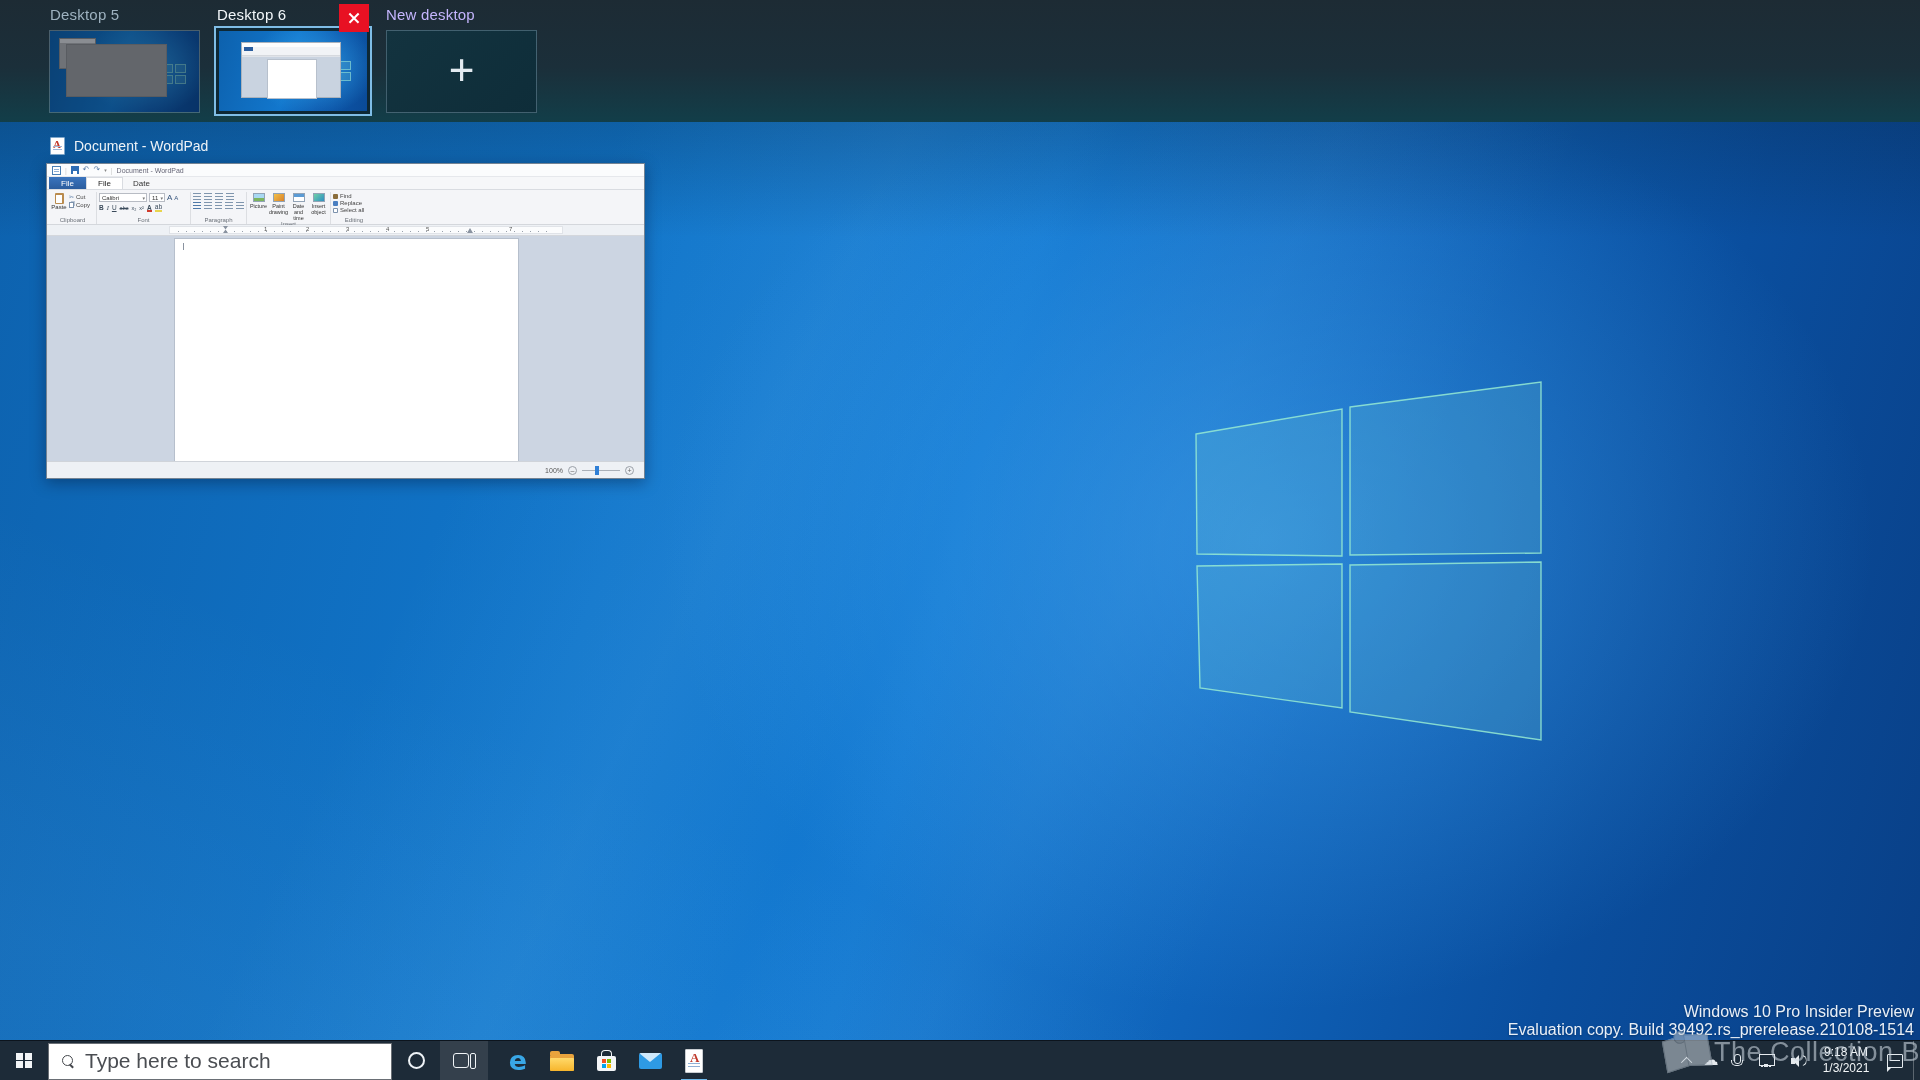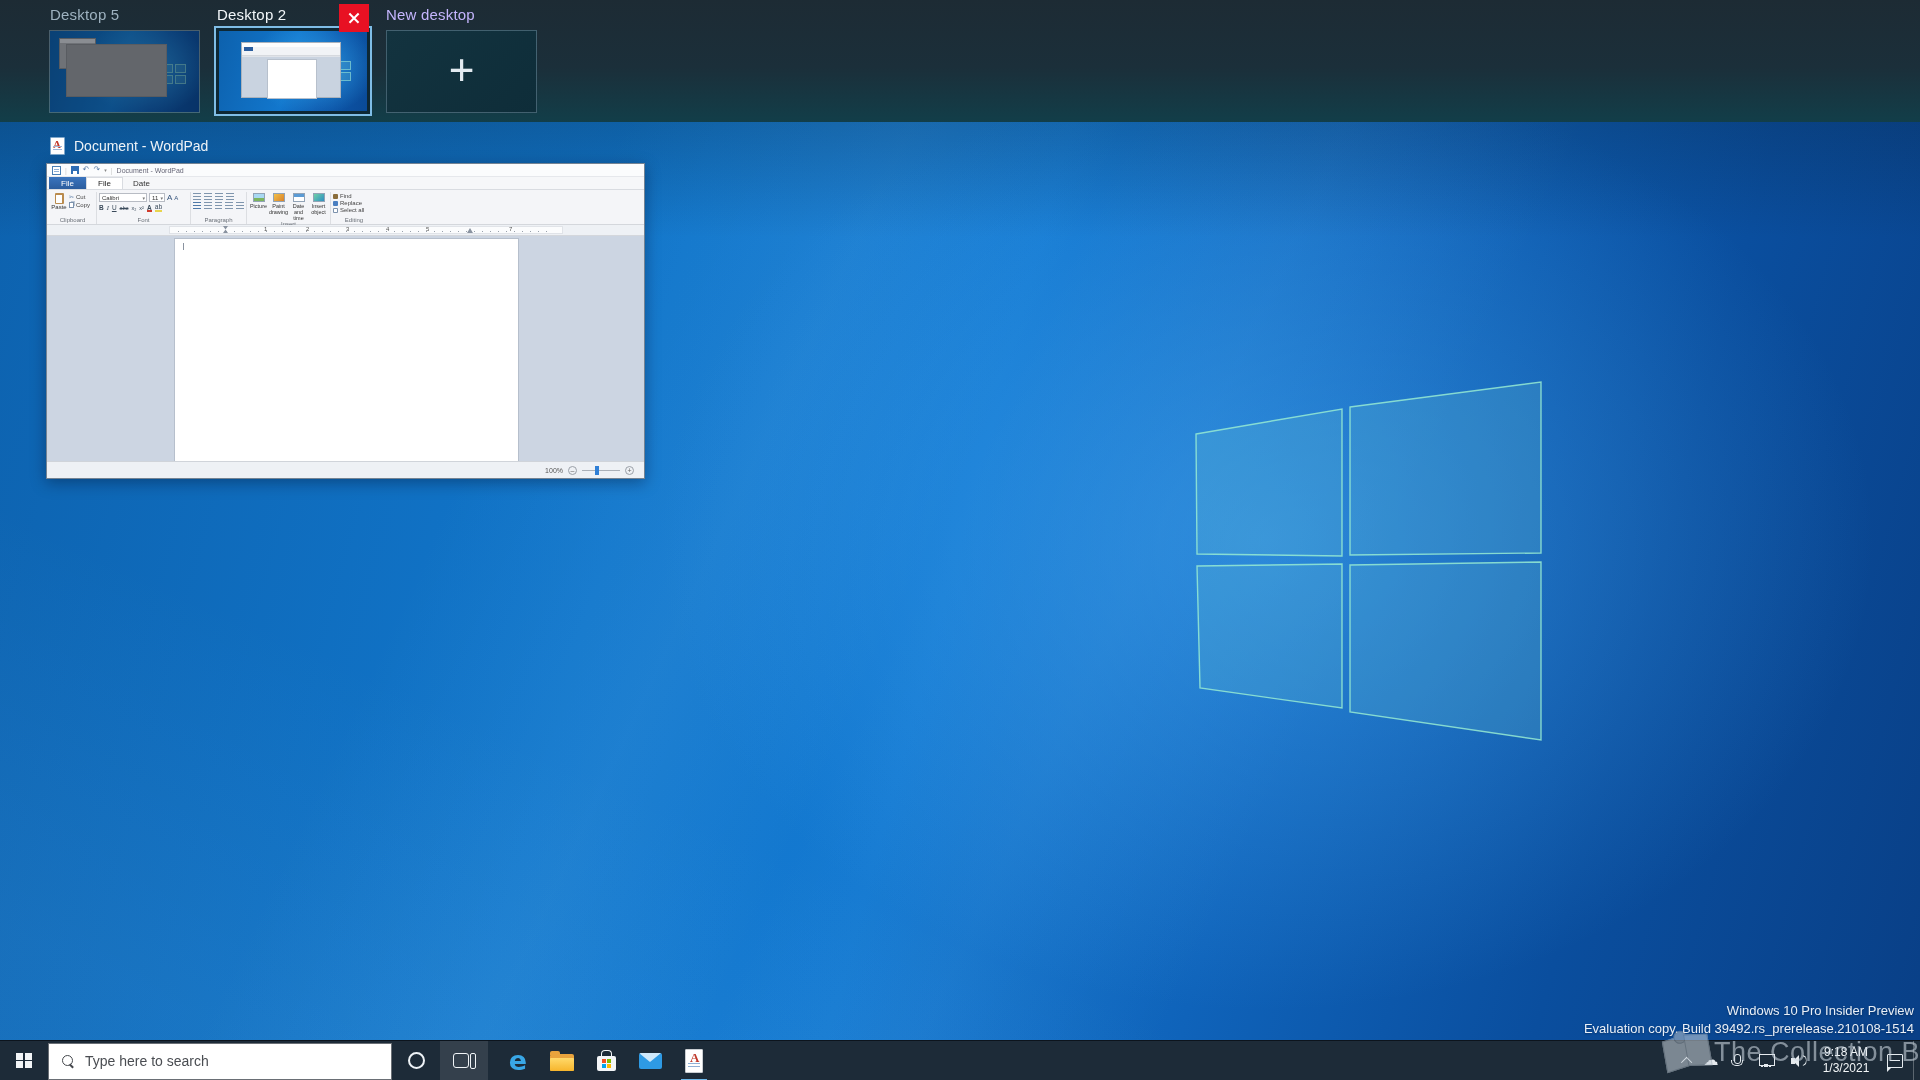--- a/index.html
+++ b/index.html
@@ -118,41 +118,41 @@
   .mark-r{position:absolute;left:420px;top:3px;width:0;height:0;border-left:3px solid transparent;border-right:3px solid transparent;border-bottom:5px solid #8a93a0}
   .docarea{flex:1;background:#ccd5e2;position:relative;overflow:hidden}
   .page{position:absolute;left:127px;top:2px;width:345px;bottom:-2px;background:#fff;border:1px solid #b6bfcc}
   .caret-i{position:absolute;left:8px;top:4px;width:1px;height:7px;background:#8a93a0}
   .statusbar{height:17px;background:#eef1f5;border-top:1px solid #d0d4da;display:flex;align-items:center;justify-content:flex-end;gap:5px;padding-right:10px;font-size:7px;color:#555}
   .zbtn{width:9px;height:9px;border:1px solid #9aa0a8;border-radius:50%;display:flex;align-items:center;justify-content:center;font-size:7px;color:#666;line-height:1}
   .ztrack{position:relative;width:38px;height:1px;background:#aab0b8}
   .zthumb{position:absolute;left:13px;top:-4px;width:4px;height:9px;background:#2f7fd6}
 
   
-  .wm{position:absolute;right:6px;text-align:center;color:rgba(242,247,252,.96);font-size:13px;text-shadow:0 1px 2px rgba(0,20,40,.4)}
+  .wm{position:absolute;right:6px;text-align:center;color:rgba(242,247,252,.96);font-size:16px;text-shadow:0 1px 2px rgba(0,20,40,.4)}
   .wm.l1{top:1003px}
   .wm.l2{top:1021px}
   .collection{position:absolute;left:1662px;top:1030px;display:flex;align-items:center;gap:4px;z-index:60;pointer-events:none}
   .book{position:relative;width:48px;height:44px;transform:rotate(-10deg);opacity:.55}
   .book::before,.book::after{content:"";position:absolute;top:6px;width:22px;height:30px;background:#c9d3dc;border:1px solid #9fabb6}
   .book::before{left:2px;transform:skewY(-8deg)}
   .book::after{left:24px;transform:skewY(8deg)}
   .book i{position:absolute;left:14px;top:0;width:13px;height:13px;border-radius:50%;background:#b7c2cc;border:1px solid #95a1ad}
   .collection span.t{font-size:27px;letter-spacing:.5px;color:rgba(205,216,226,.58);white-space:nowrap}
 
   
   .taskbar{position:absolute;left:0;top:1040px;width:1920px;height:40px;background:#1d2b38;border-top:1px solid #0c141d;display:flex;align-items:center;z-index:40}
   .tbtn{width:48px;height:40px;display:flex;align-items:center;justify-content:center;flex:none;position:relative}
   .flag{display:grid;grid-template-columns:7px 7px;grid-template-rows:7px 7px;gap:1.5px}
   .flag i{background:#f2f5f7}
   .searchbox{width:344px;height:37px;margin-top:1px;background:#fff;border:1px solid #6a6f75;display:flex;align-items:center;gap:10px;padding-left:13px;flex:none}
   .mag{position:relative;width:13px;height:13px;flex:none}
   .mag::before{content:"";position:absolute;left:0;top:0;width:9px;height:9px;border:1.7px solid #45484d;border-radius:50%}
   .mag::after{content:"";position:absolute;right:1px;bottom:1px;width:5px;height:1.7px;background:#45484d;transform:rotate(45deg)}
-  .searchbox input{border:0;outline:0;flex:1;font-size:14px;color:#c2410c;background:transparent;font-family:inherit}
+  .searchbox input{border:0;outline:0;flex:1;font-size:21px;color:#c2410c;background:transparent;font-family:inherit}
   .searchbox input::placeholder{color:#4a4d52;opacity:1}
   .ring{width:17px;height:17px;border:2px solid #eef3f7;border-radius:50%}
   .tv-ico{position:relative;width:16px;height:15px;border:1.6px solid #f0f4f7;border-radius:3px;margin-right:7px}
   .tv-ico::after{content:"";position:absolute;right:-8px;top:-1px;width:4px;height:14px;border:1.6px solid #f0f4f7;border-radius:2px}
   .tbtn.active{background:rgba(255,255,255,.10)}
   .edge-e{font-family:"DejaVu Sans",sans-serif;font-weight:700;font-size:27px;color:#39a7e6;line-height:1}
   .fold{position:relative;width:24px;height:17px;background:#e8a33d;border-radius:2px;margin-top:3px}
   .fold::before{content:"";position:absolute;left:0;top:-3px;width:10px;height:4px;background:#e8a33d;border-radius:2px 2px 0 0}
   .fold::after{content:"";position:absolute;left:0;bottom:0;width:100%;height:13px;background:linear-gradient(180deg,#ffd96a,#f7b52c);border-radius:1px}
   .bag{position:relative;width:19px;height:15px;background:#f4f6f8;border-radius:2px;margin-top:5px;display:flex;align-items:center;justify-content:center}
@@ -197,21 +197,21 @@
       <polygon points="1350,407 1541,382 1541,553 1350,555"></polygon>
       <polygon points="1197,566 1342,564 1342,708 1200,688"></polygon>
       <polygon points="1350,565 1541,562 1541,740 1350,712"></polygon>
     </g>
   </svg>
 </div>
 
 <div class="topband"></div>
 
 <div class="desk-label" style="left:50px">Desktop 5</div>
-<div class="desk-label sel" style="left:217px">Desktop 2</div>
+<div class="desk-label sel" style="left:217px">Desktop 6</div>
 <div class="desk-label new" style="left:386px">New desktop</div>
 
 <div class="desk-thumb" style="left:49px;top:30px;width:151px;height:83px">
   <div class="mini-wall"></div>
   <div class="mini-logo" style="left:112px;top:33px">
       <i></i>
       <i></i>
       <i></i>
       <i></i>
     </div>

